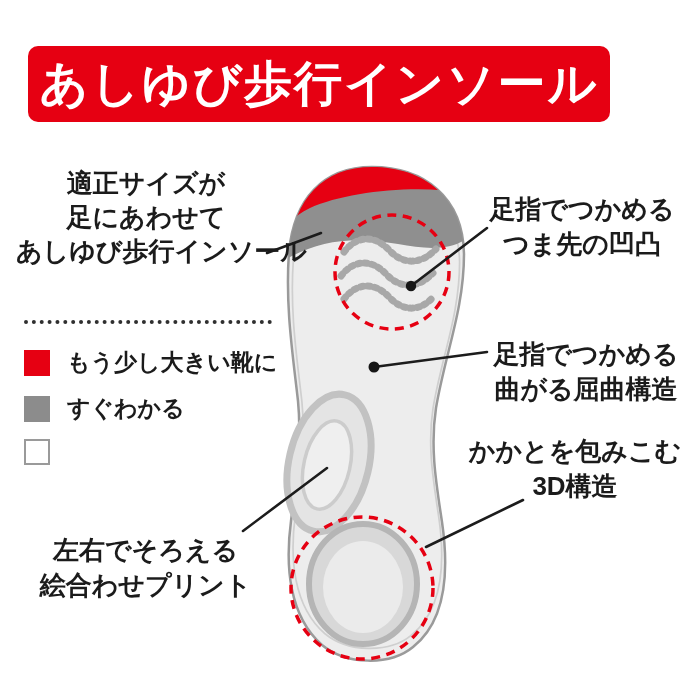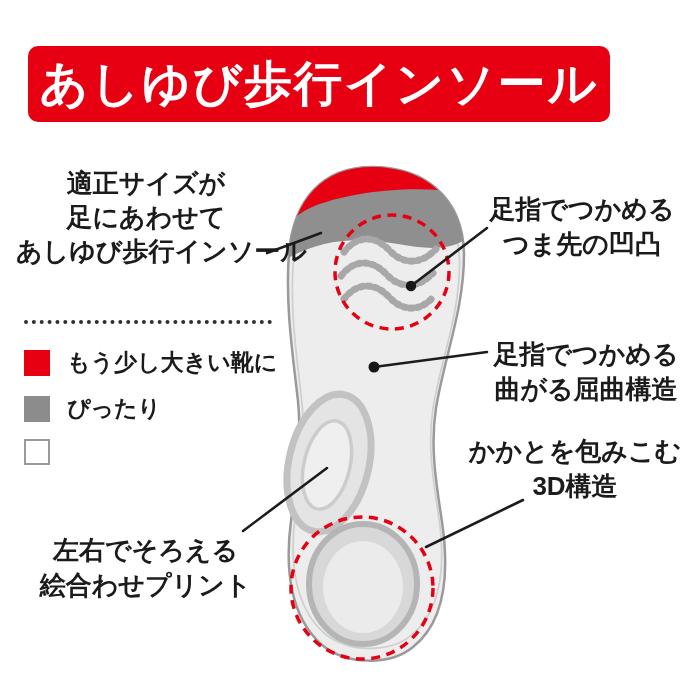--- a/index.html
+++ b/index.html
@@ -100,21 +100,21 @@
 
   <div class="dotted"></div>
 
   <ul class="legend">
     <li>
       <span class="swatch" style="background-color: rgb(230, 0, 18);"></span>
       <span>もう少し大きい靴に</span>
     </li>
     <li>
       <span class="swatch" style="background-color: rgb(140, 140, 140);"></span>
-      <span>ぴったり</span>
+      <span>すぐわかる</span>
     </li>
     <li>
       <span class="swatch outlined" style="background-color: rgb(255, 255, 255);"></span>
     </li>
   </ul>
 
   <div class="ann ann-toe">
     <div class="line">足指でつかめる</div>
     <div class="line">つま先の凹凸</div>
   </div>

